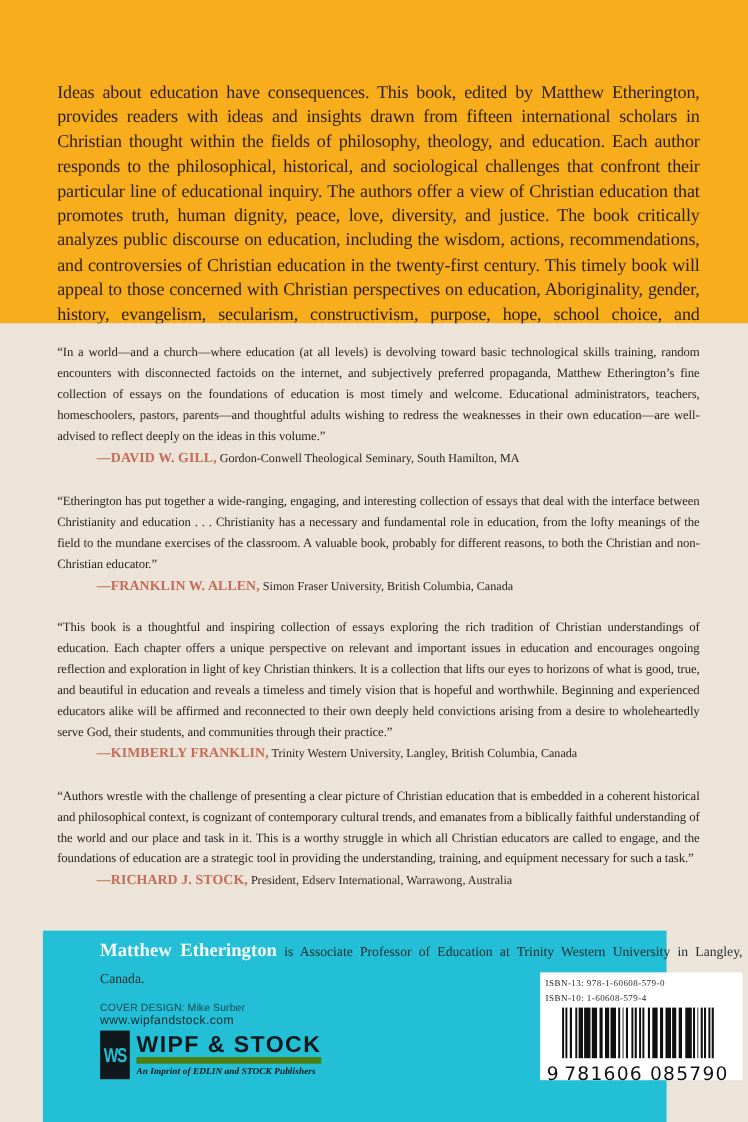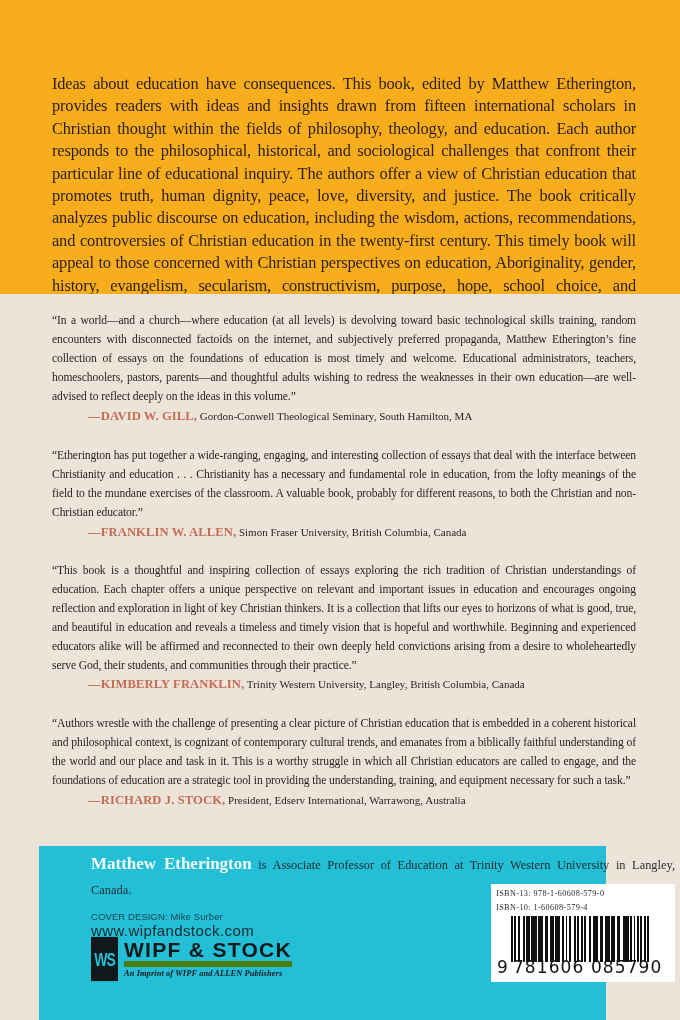--- a/index.html
+++ b/index.html
@@ -48,21 +48,21 @@
     .bio .bio-name { color: #f4fbfd; font-weight: bold; font-size: 17px; }
 
     .design {
       position: absolute; left: 52px; top: 65px;
       font-family: "Liberation Sans", "DejaVu Sans", sans-serif;
       font-size: 9.5px; color: #17484f; letter-spacing: 0.1px;
     }
     .website {
       position: absolute; left: 52px; top: 76px;
       font-family: "Liberation Sans", "DejaVu Sans", sans-serif;
-      font-size: 15px; color: #102a30; letter-spacing: 0.4px;
+      font-size: 11px; color: #102a30; letter-spacing: 0.4px;
     }
     .logo {
       position: absolute; left: 52px; top: 96px; height: 34px; display: flex; align-items: center;
     }
     .logo .mark {
       width: 27px; height: 34px; background: #10181b; color: #22bfd6;
       font-family: "Liberation Sans", "DejaVu Sans", sans-serif; font-weight: bold;
       font-size: 14px; display: flex; align-items: center; justify-content: center;
       letter-spacing: -1px; transform: scaleY(1.3);
     }
@@ -87,21 +87,21 @@
       font-size: 8.2px; color: #2a2a2a; letter-spacing: 0.4px;
     }
     .isbn13 { top: 5px; }
     .isbn10 { top: 19px; }
     .bars {
       position: absolute; left: 20px; top: 32px; width: 140px; height: 46px;
       display: flex; align-items: stretch;
     }
     .bars span { display: block; height: 100%; }
     .digits {
-      position: absolute; left: 6px; top: 74px;
+      position: absolute; left: 6px; top: 84px;
       font-family: "DejaVu Sans", "Liberation Sans", sans-serif;
       font-size: 17px; color: #111; letter-spacing: 1.1px; line-height: 18px;
       background: transparent;
     }
     .digits .first { margin-right: 4px; }
   </style>
 </head>
 <body>
 
 <section class="top">
@@ -143,21 +143,21 @@
     <span class="bio-name">Matthew Etherington</span><span> is Associate Professor of Education at Trinity Western University in Langley, Canada.</span>
   </div>
 
   <div class="design">COVER DESIGN: Mike Surber</div>
   <div class="website">www.wipfandstock.com</div>
 
   <div class="logo">
     <div class="mark">WS</div>
     <div class="words">
       <div class="brand">WIPF &amp; STOCK</div>
-      <div class="imprint">An Imprint of WIPF and ALLEN Publishers</div>
+      <div class="imprint">An Imprint of EDLIN and STOCK Publishers</div>
     </div>
   </div>
 
   <div class="barcode-box">
     <div class="isbn-line isbn13">ISBN-13: 978-1-60608-579-0</div>
     <div class="isbn-line isbn10">ISBN-10: 1-60608-579-4</div>
     <div class="bars" id="bars">
         <span style="width: 1.70732px; background: rgb(17, 17, 17);"></span>
         <span style="width: 1.70732px; background: rgb(255, 255, 255);"></span>
         <span style="width: 1.70732px; background: rgb(17, 17, 17);"></span>

